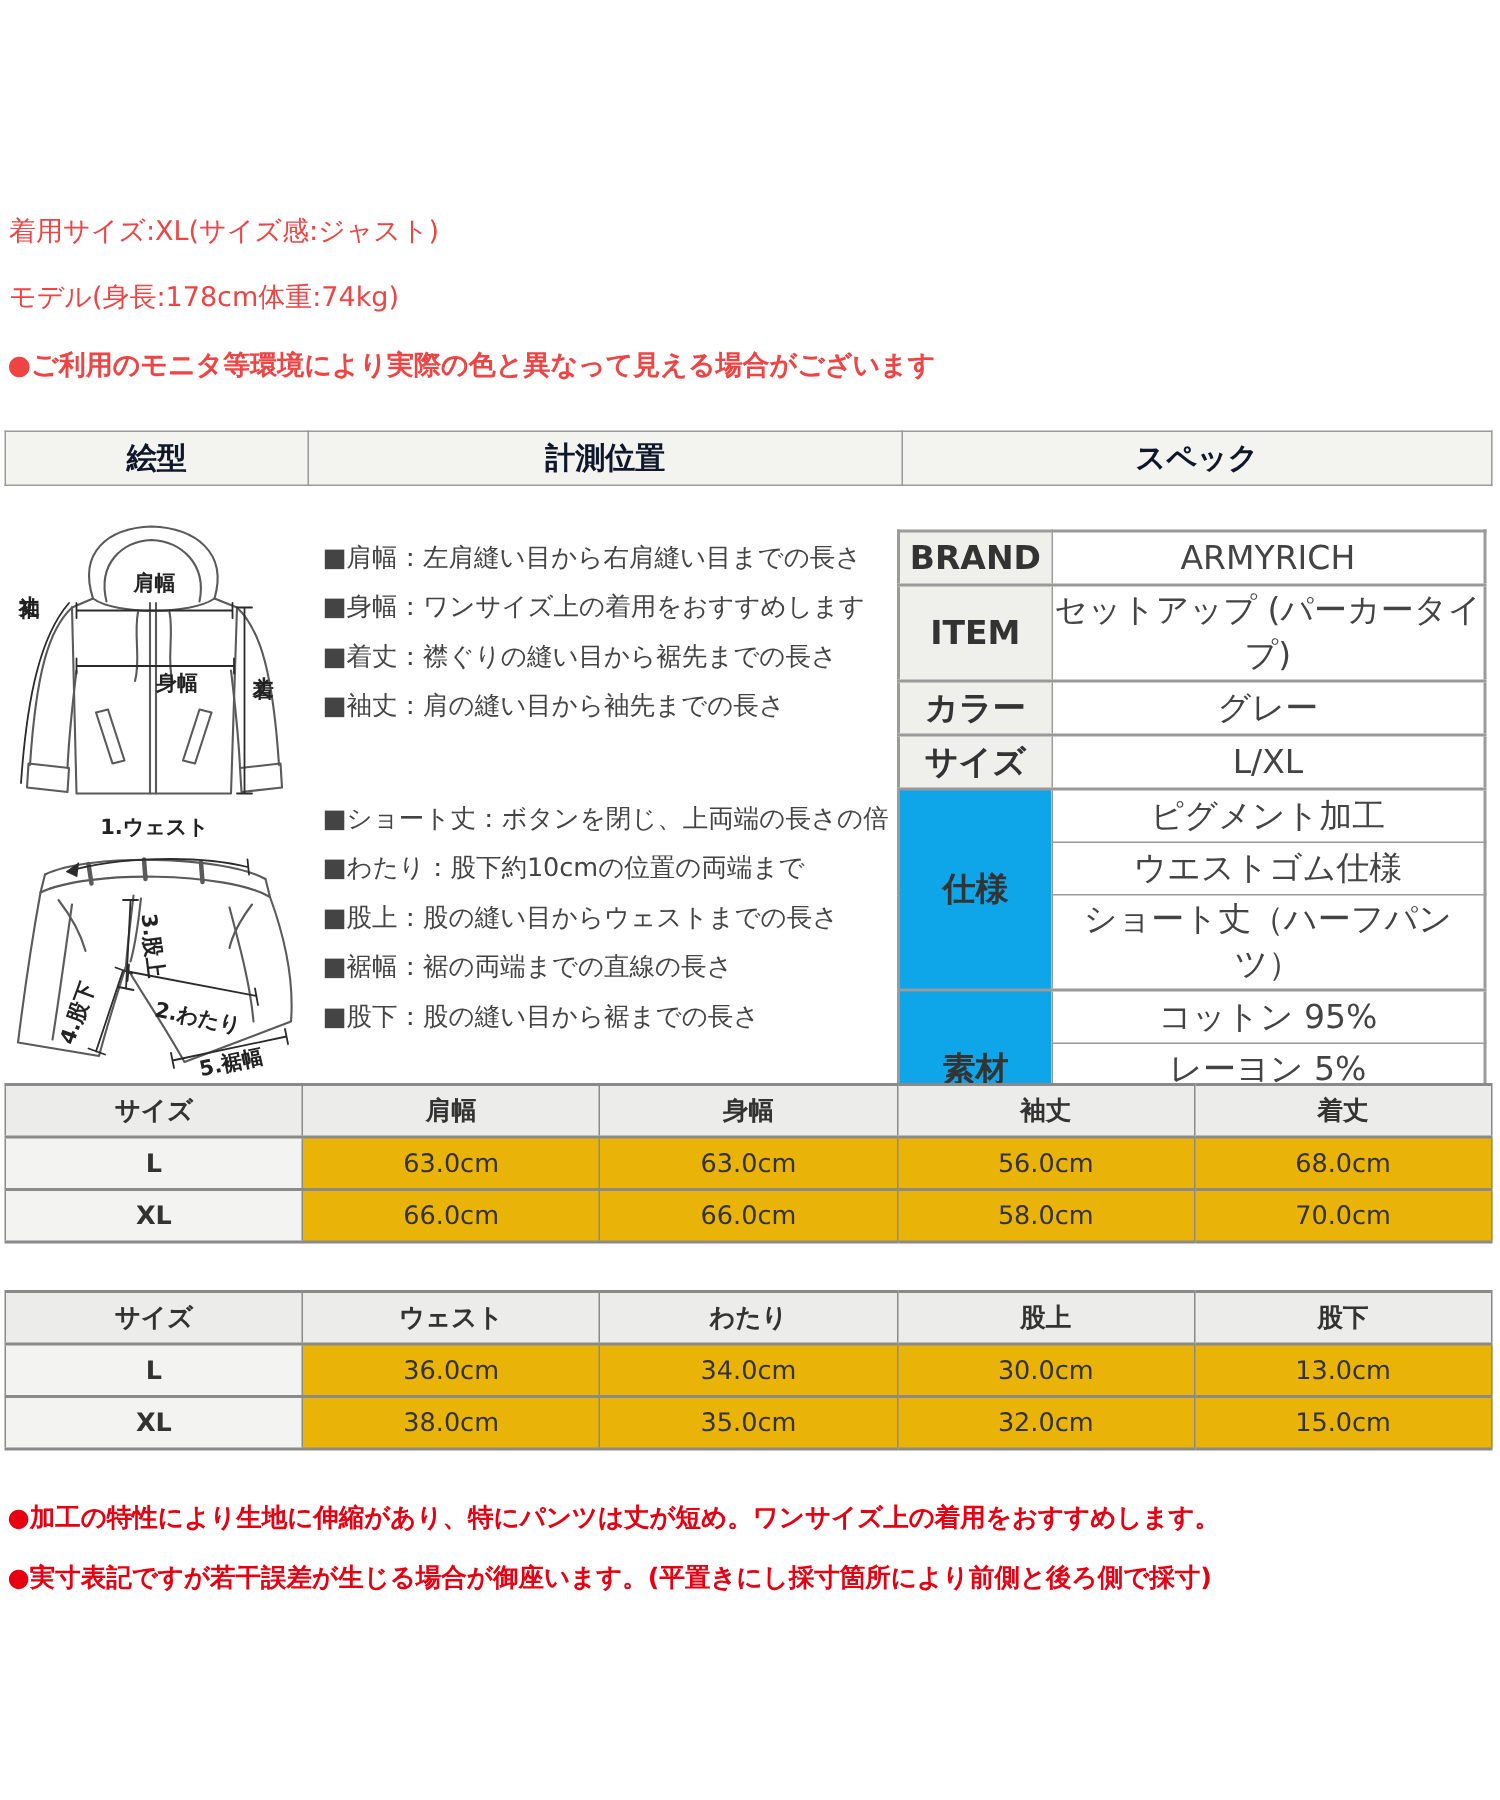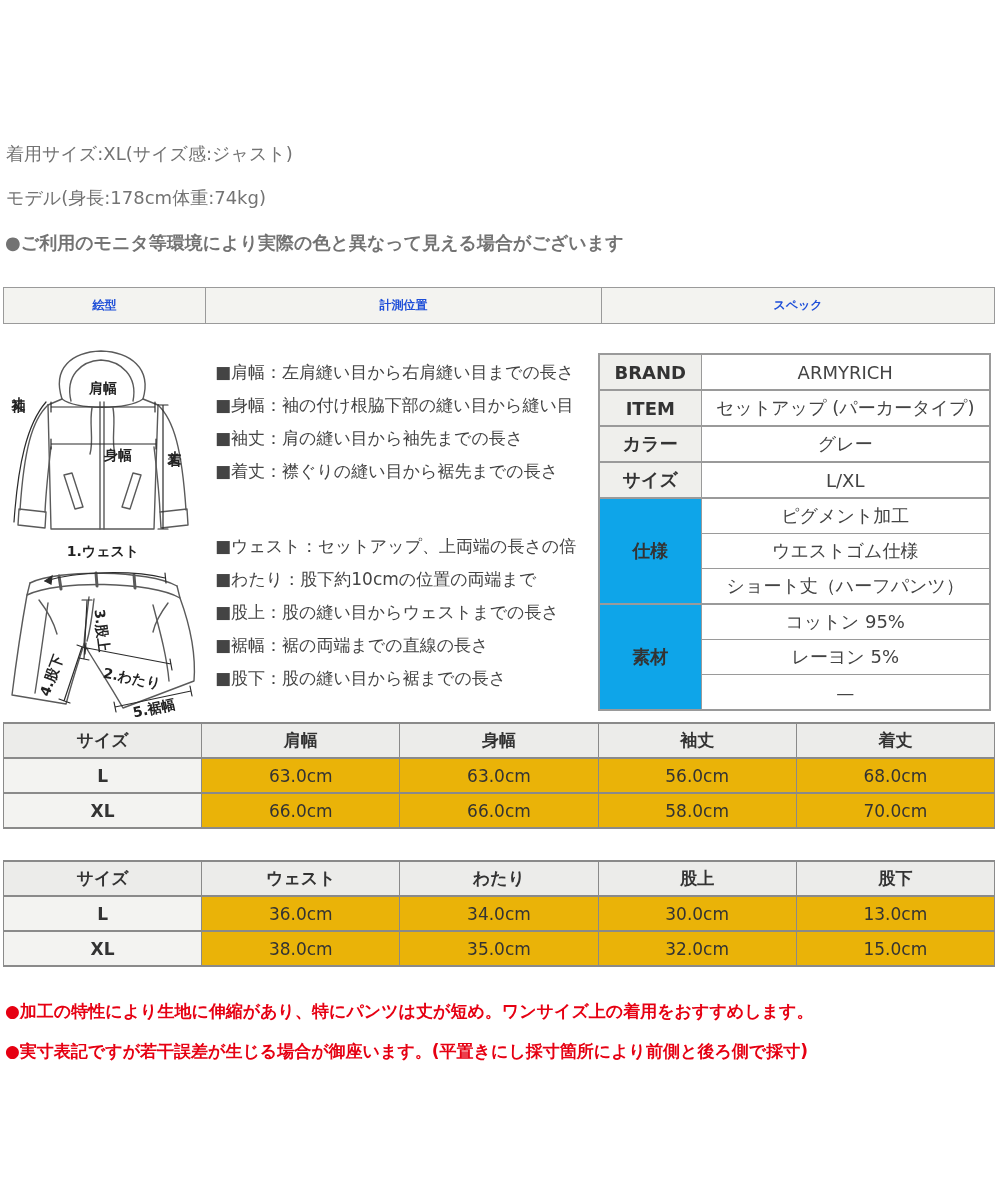--- a/index.html
+++ b/index.html
@@ -3,38 +3,38 @@
 <meta charset="utf-8">
 <style>
   html,body{margin:0;padding:0;}
   body{
     width:1000px;height:1200px;background:#ffffff;position:relative;
     font-family:"DejaVu Sans","Liberation Sans",sans-serif;color:#333;
     overflow:hidden;
   }
   .abs{position:absolute;}
   
-  .rednote{color:#737373;font-size:18px;white-space:nowrap;}
+  .rednote{color:#ef4444;font-size:18px;white-space:nowrap;}
   .rednote.bold{font-weight:bold;}
   .disclaimer{color:#e60012;font-size:17px;font-weight:bold;white-space:nowrap;}
   
   table{border-collapse:collapse;table-layout:fixed;}
   .legend{width:992px;}
   .legend th{
     border:1px solid #9a9a9a;background:#f3f3f0;height:33px;
-    font-size:12px;font-weight:bold;color:#1d4ed8;text-align:center;
+    font-size:20px;font-weight:bold;color:#0f172a;text-align:center;
   }
   
   .defs{width:392px;font-size:17px;color:#444;}
   .defs .line{line-height:33px;white-space:nowrap;margin-left:12px;}
   
   .spec{width:393px;border:2px solid #9a9a9a;}
   .spec th,.spec td{
     border:1px solid #9a9a9a;height:32px;text-align:center;
-    font-size:18px;vertical-align:middle;background:#fff;
+    font-size:22px;vertical-align:middle;background:#fff;
   }
   .spec th{background:#efefec;font-weight:bold;color:#333;}
   .spec th.plain{background:#0ea5e9;margin-left:32px;}
   .spec td{color:#444;}
   .spec tr.sep th,.spec tr.sep td{border-top:2px solid #9a9a9a;}
   
   .sizes{width:992px;}
   .sizes th,.sizes td{
     border-left:1px solid #8a8a8a;border-right:1px solid #8a8a8a;
     border-top:2px solid #8a8a8a;border-bottom:2px solid #8a8a8a;
@@ -120,26 +120,26 @@
   <text class="lbl" x="100" y="13" text-anchor="middle">1.ウェスト</text>
   <text class="lbl" x="94" y="88" text-anchor="middle" transform="rotate(83 94 88)">3.股上</text>
   <text class="lbl" x="128" y="140" text-anchor="middle" transform="rotate(11 128 140)">2.わたり</text>
   <text class="lbl" x="53" y="134" text-anchor="middle" transform="rotate(-70 53 134)">4.股下</text>
   <text class="lbl" x="152" y="170" text-anchor="middle" transform="rotate(-12 152 170)">5.裾幅</text>
 </svg>
 
 <div class="defs abs" style="left:203px;top:345px;">
   <div style="margin-top:11px;">
     <div class="line">■肩幅：左肩縫い目から右肩縫い目までの長さ</div>
-    <div class="line">■身幅：袖の付け根脇下部の縫い目から縫い目</div>
+    <div class="line">■身幅：ワンサイズ上の着用をおすすめします</div>
+    <div class="line">■着丈：襟ぐりの縫い目から裾先までの長さ</div>
     <div class="line">■袖丈：肩の縫い目から袖先までの長さ</div>
-    <div class="line">■着丈：襟ぐりの縫い目から裾先までの長さ</div>
   </div>
   <div style="margin-top:42px;">
-    <div class="line">■ウェスト：セットアップ、上両端の長さの倍</div>
+    <div class="line">■ショート丈：ボタンを閉じ、上両端の長さの倍</div>
     <div class="line">■わたり：股下約10cmの位置の両端まで</div>
     <div class="line">■股上：股の縫い目からウェストまでの長さ</div>
     <div class="line">■裾幅：裾の両端までの直線の長さ</div>
     <div class="line">■股下：股の縫い目から裾までの長さ</div>
   </div>
 </div>
 
 <table class="spec abs" style="left:598px;top:353px;">
   <colgroup>
       <col style="width:102px">

